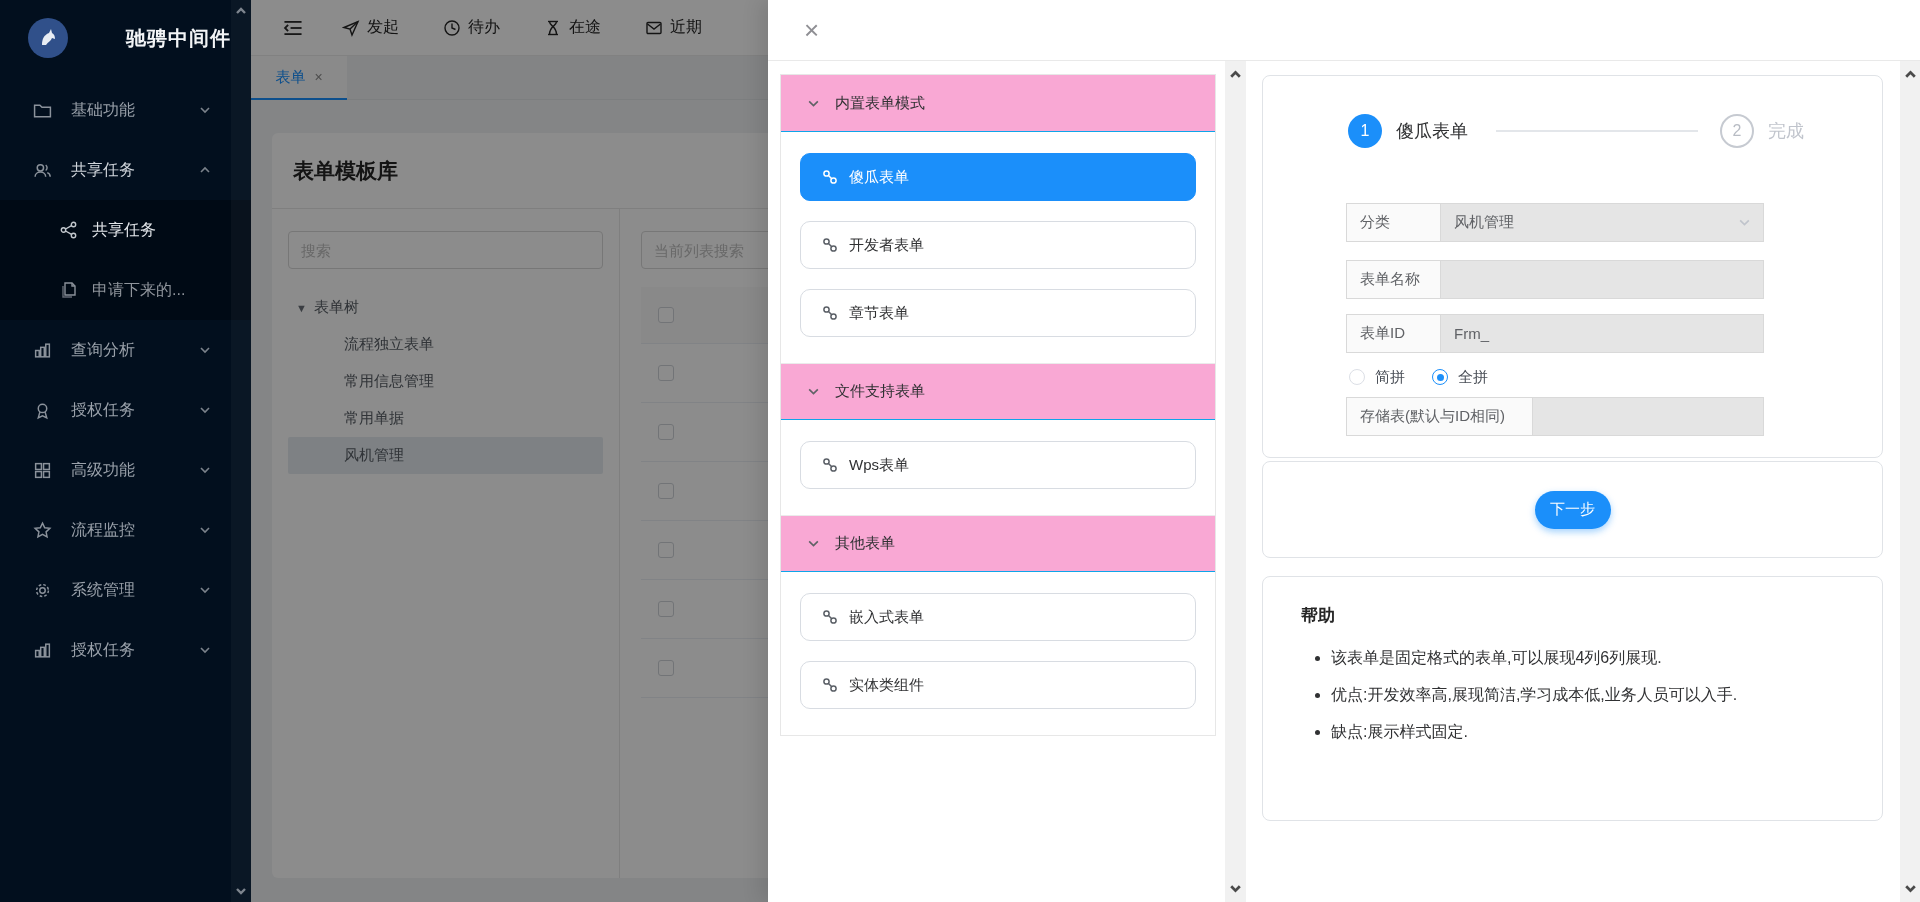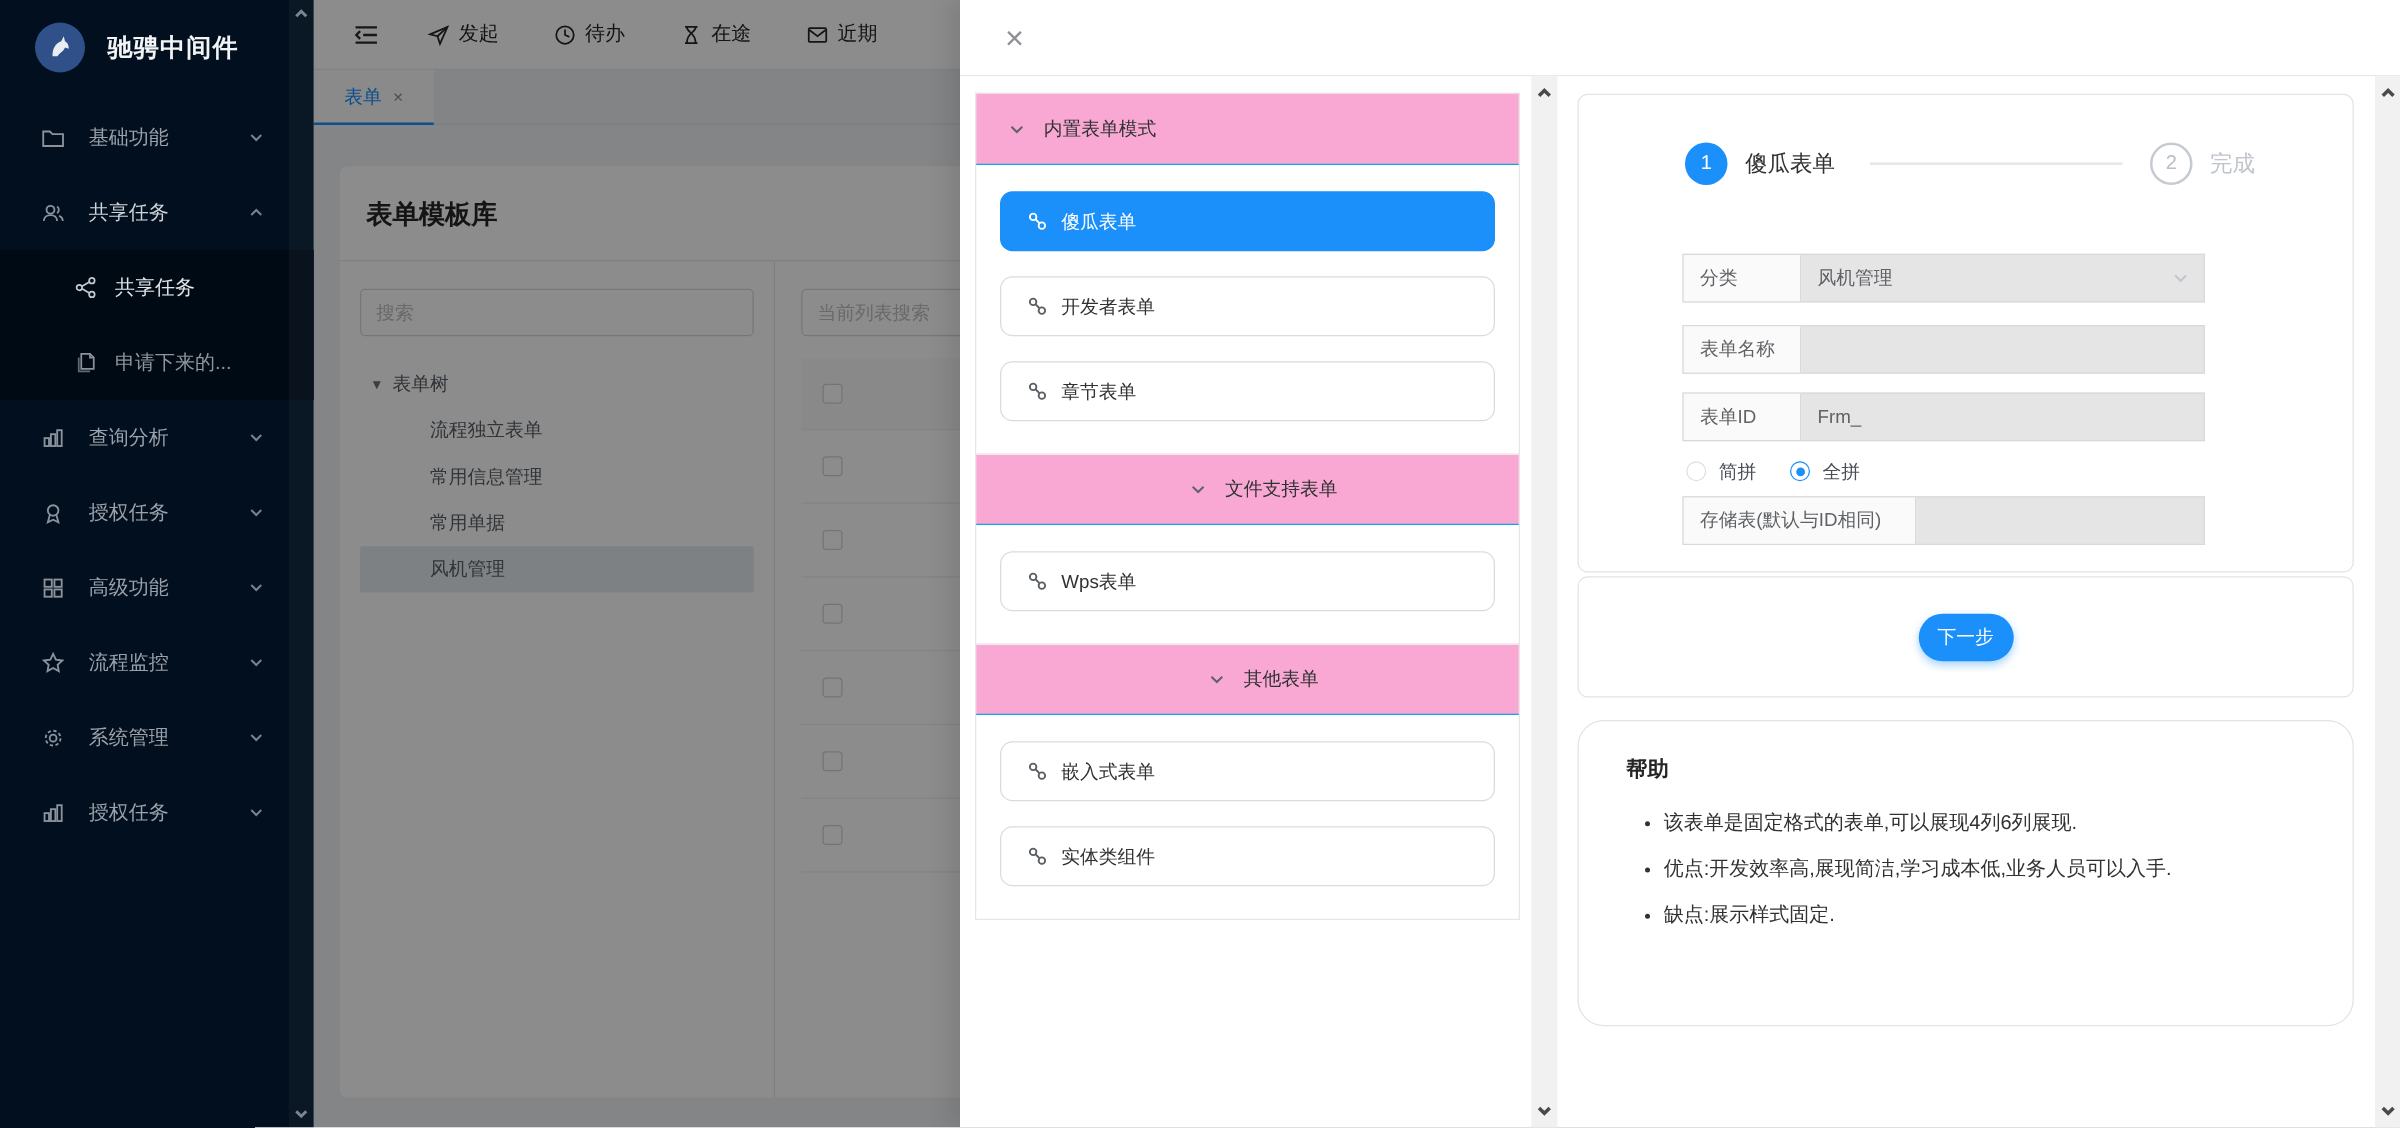--- a/index.html
+++ b/index.html
@@ -5,21 +5,21 @@
   * { margin:0; padding:0; box-sizing:border-box; }
   html,body { width:1920px; height:902px; }
   body { font-family:"Liberation Sans","DejaVu Sans",sans-serif; background:#f0f2f5; overflow:hidden; }
   .screen { position:relative; width:1920px; height:902px; overflow:hidden; }
 
   
   .sidebar { position:absolute; left:0; top:0; width:251px; height:902px; background:#020f1e; z-index:5; }
   .side-scroll { position:absolute; right:0; top:0; width:20px; height:902px; background:rgba(255,255,255,0.035); }
   .side-scroll .arr { position:absolute; left:3px; width:14px; height:14px; color:#7e858e; }
   .side-scroll .arr.up { top:4px; } .side-scroll .arr.dn { bottom:4px; }
-  .logo-row { display:flex; align-items:center; padding:18px 0 14px 28px; }
+  .logo-row { display:flex; align-items:center; padding:18px 0 14px 28px;gap:40px; }
   .logo-circle { width:40px; height:40px; border-radius:50%; background:#30508a; display:flex; align-items:center; justify-content:center; }
   .logo-title { color:#f2f4f6; font-size:20px; font-weight:bold; margin-left:18px; letter-spacing:1px; }
   .menu { margin-top:8px; }
   .mitem { height:60px; display:flex; align-items:center; padding-left:33px; color:#9aa1aa; font-size:16px; cursor:pointer; }
   .mitem .micon { width:19px; height:19px; margin-right:19px; flex:0 0 auto; color:#8b929b; }
   .mitem .chev { margin-left:auto; margin-right:40px; width:12px; height:12px; color:#7b828b; }
   .mitem.expanded { color:#cfd4da; }
   .submenu { background:#000a15; }
   .smitem { height:60px; display:flex; align-items:center; padding-left:60px; color:#8f959c; font-size:16px; cursor:pointer; }
   .smitem .micon { width:18px; height:18px; margin-right:14px; color:#8b929b; }
@@ -60,21 +60,21 @@
   .overlay { position:absolute; left:0; top:0; width:100%; height:100%; background:rgba(0,0,0,0.45); z-index:10; }
 
   
   .drawer { position:absolute; left:768px; top:0; width:1152px; height:902px; background:#fff; z-index:20; box-shadow:-8px 0 18px rgba(0,0,0,0.10); }
   .drawer-header { height:61px; border-bottom:1px solid #e9e9e9; display:flex; align-items:center; }
   .drawer-close { margin-left:36px; font-size:26px; color:#8f8f94; line-height:1; cursor:pointer; }
   .drawer-body { position:relative; height:841px; }
 
   .type-list { position:absolute; left:12px; top:13px; width:436px; border:1px solid #e7e7e7; background:#fff; }
   .group-header { height:57px; background:#f9a8d4; border-bottom:1px solid #0ea5e9; display:flex; align-items:center; padding-left:26px; cursor:pointer; }
-  .group-header.bt { border-top:1px solid #ebebeb;justify-content:center; }
+  .group-header.bt { border-top:1px solid #ebebeb; }
   .group-header .gchev { width:13px; height:13px; color:#606266; margin-right:15px; }
   .group-label { font-size:15px; color:#303133; }
   .items-wrap { padding:21px 19px 26px 19px; }
   .type-card { height:48px; border:1px solid #d8dce2; border-radius:10px; display:flex; align-items:center; padding-left:21px; margin-bottom:20px; cursor:pointer; background:#fff; color:#303133; }
   .type-card:last-child { margin-bottom:0; }
   .type-card .ticon { width:16px; height:16px; margin-right:11px; color:#5a5f66; }
   .type-card .tlabel { font-size:15px; }
   .type-card.selected { background:#1b8ffa; border-color:#1b8ffa; color:#fff; }
   .type-card.selected .ticon { color:#fff; }
 
@@ -104,21 +104,21 @@
   .fvalue .selchev { width:13px; height:13px; color:#c0c4cc; }
   .mt18 { margin-top:18px; } .mt15 { margin-top:15px; } .mt6 { margin-top:6px; }
   .radio-row { display:flex; align-items:center; height:28px; margin:10px 0 0 3px; }
   .radio { width:16px; height:16px; border-radius:50%; border:1px solid #dcdfe6; background:#fff; display:flex; align-items:center; justify-content:center; cursor:pointer; flex:0 0 auto; }
   .radio.checked { border-color:#1b8ffa; }
   .radio.checked .dot { width:7px; height:7px; border-radius:50%; background:#1b8ffa; }
   .radio-label { font-size:15px; color:#4a4f57; margin-left:10px; }
   .radio-group2 { margin-left:27px; display:flex; align-items:center; }
   .card-btn { height:97px; margin-top:3px; display:flex; align-items:center; justify-content:center; }
   .next-btn { width:76px; height:38px; border-radius:19px; border:none; background:#1b8ffa; color:#fff; font-size:15px; cursor:pointer; box-shadow:0 3px 7px rgba(27,143,250,0.4); font-family:inherit; }
-  .card-help { margin-top:18px; height:245px; padding:27px 30px 0 38px;border-radius:21px; }
+  .card-help { margin-top:18px; height:245px; padding:27px 30px 0 38px; }
   .help-title { font-size:17px; font-weight:bold; color:#262626; }
   .help-list { margin-top:21px; padding-left:30px; }
   .help-list li { font-size:16px; color:#303133; margin-bottom:16px; }
 
   svg { display:block; width:100%; height:100%; }
 </style>
 </head>
 <body>
 
 <div class="screen">

